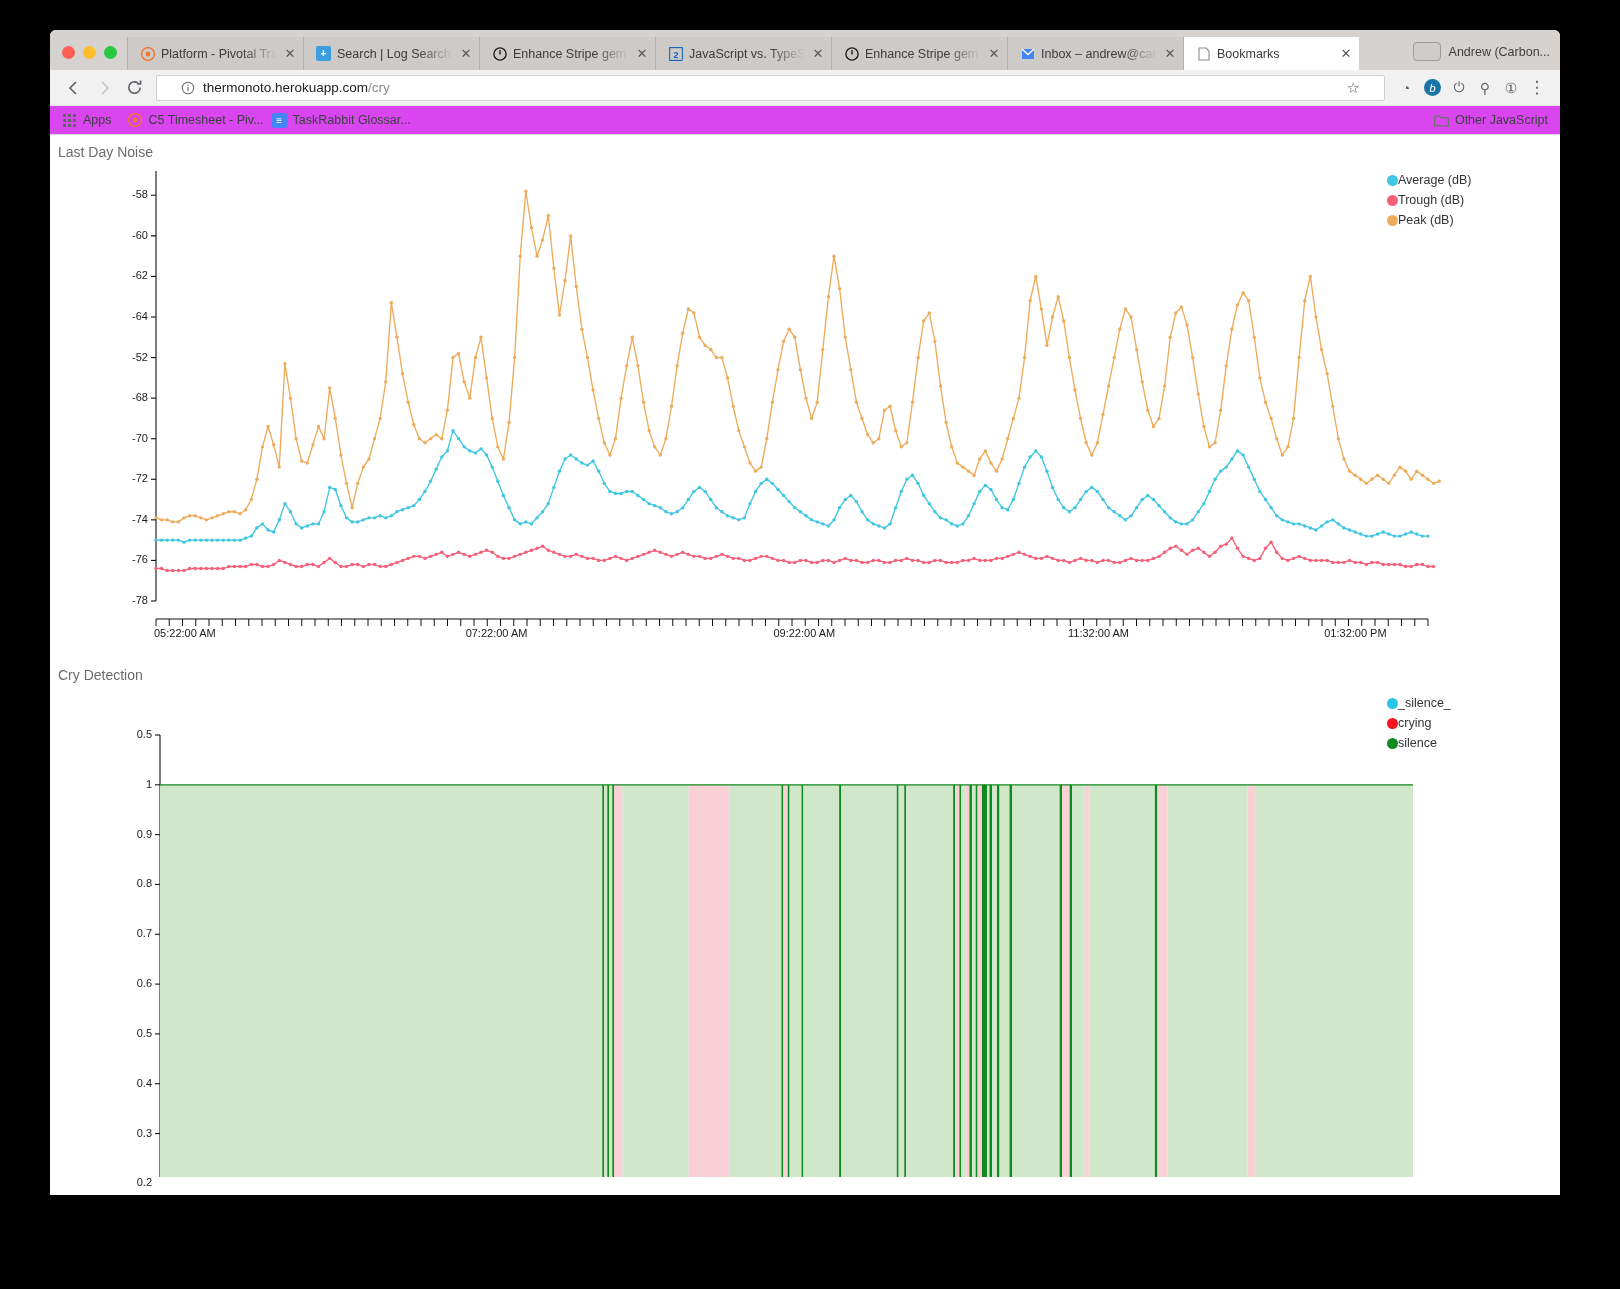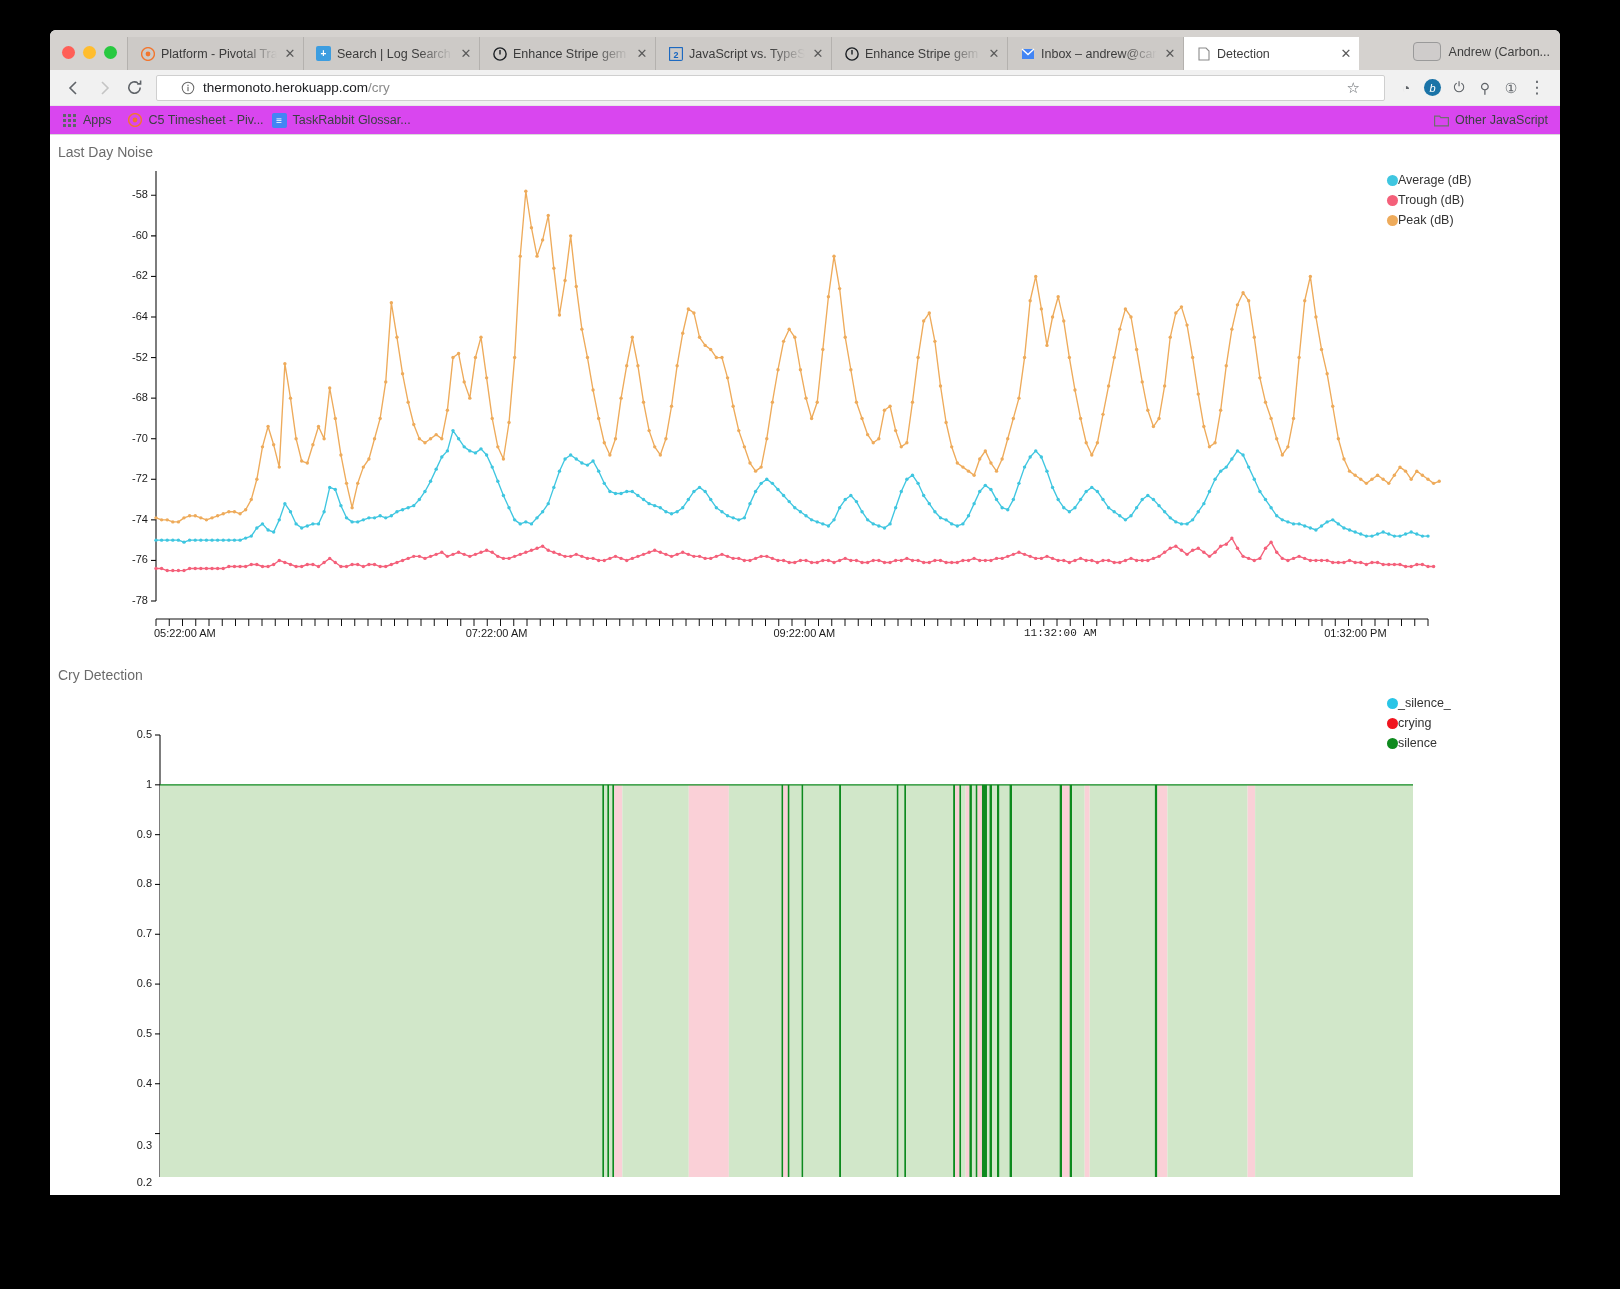--- a/index.html
+++ b/index.html
@@ -232,21 +232,21 @@
           </span>
           <span class="tab-title">Inbox – andrew@carbo</span>
           <span class="tab-close">✕</span>
         </div>
         <div class="tab active">
           <span class="favicon">
             <svg width="12" height="14" viewBox="0 0 12 14">
               <path d="M1 1 h7 l3 3 v9 h-10 z" fill="#fff" stroke="#8a8a8a" stroke-width="1.1"></path>
             </svg>
           </span>
-          <span class="tab-title">Detection</span>
+          <span class="tab-title">Bookmarks</span>
           <span class="tab-close">✕</span>
         </div>
       </div>
     <div class="profile">
       <span class="profile-avatar"></span>
       <span>Andrew (Carbon...</span>
     </div>
   </div>
 
   <div class="toolbar">
@@ -1153,21 +1153,21 @@
         <circle cx="1372.40" cy="314.23" r="1.7" fill="#eeab5b"></circle>
         <circle cx="1378.00" cy="318.29" r="1.7" fill="#eeab5b"></circle>
         <circle cx="1383.60" cy="322.34" r="1.7" fill="#eeab5b"></circle>
         <circle cx="1389.21" cy="320.31" r="1.7" fill="#eeab5b"></circle>
       </svg>
 
     <div id="chart1-xlabels">
         <div class="axis-label" style="left: 104px; top: 492px;">05:22:00 AM</div>
         <div class="axis-label" style="left: 415.64px; top: 492px;">07:22:00 AM</div>
         <div class="axis-label" style="left: 723.464px; top: 492px;">09:22:00 AM</div>
-        <div class="axis-label" style="left: 974px; top: 492px; font-family: Liberation Mono, monospace;">11:32:00 AM</div>
+        <div class="axis-label" style="left: 1018px; top: 492px;">11:32:00 AM</div>
         <div class="axis-label" style="left: 1274.24px; top: 492px;">01:32:00 PM</div>
       </div>
     <div id="chart1-ylabels">
         <div class="axis-label" style="left: 68px; top: 53.2857px; width: 30px; text-align: right;">-58</div>
         <div class="axis-label" style="left: 68px; top: 93.8571px; width: 30px; text-align: right;">-60</div>
         <div class="axis-label" style="left: 68px; top: 134.429px; width: 30px; text-align: right;">-62</div>
         <div class="axis-label" style="left: 68px; top: 175px; width: 30px; text-align: right;">-64</div>
         <div class="axis-label" style="left: 68px; top: 215.571px; width: 30px; text-align: right;">-52</div>
         <div class="axis-label" style="left: 68px; top: 256.143px; width: 30px; text-align: right;">-68</div>
         <div class="axis-label" style="left: 68px; top: 296.714px; width: 30px; text-align: right;">-70</div>
@@ -1418,18 +1418,18 @@
     <div id="chart2-xlabels"></div>
     <div id="chart2-ylabels">
         <div class="axis-label" style="left: 68px; top: 593px; width: 34px; text-align: right;">0.5</div>
         <div class="axis-label" style="left: 68px; top: 642.818px; width: 34px; text-align: right;">1</div>
         <div class="axis-label" style="left: 68px; top: 692.636px; width: 34px; text-align: right;">0.9</div>
         <div class="axis-label" style="left: 68px; top: 742.455px; width: 34px; text-align: right;">0.8</div>
         <div class="axis-label" style="left: 68px; top: 792.273px; width: 34px; text-align: right;">0.7</div>
         <div class="axis-label" style="left: 68px; top: 842.091px; width: 34px; text-align: right;">0.6</div>
         <div class="axis-label" style="left: 68px; top: 891.909px; width: 34px; text-align: right;">0.5</div>
         <div class="axis-label" style="left: 68px; top: 941.727px; width: 34px; text-align: right;">0.4</div>
-        <div class="axis-label" style="left: 68px; top: 991.545px; width: 34px; text-align: right; margin-top: 12px;">0.3</div>
+        <div class="axis-label" style="left: 68px; top: 991.545px; width: 34px; text-align: right;">0.3</div>
         <div class="axis-label" style="left: 68px; top: 1041.36px; width: 34px; text-align: right;">0.2</div>
       </div>
 
   </div>
 </div>
 
 </body></html>

